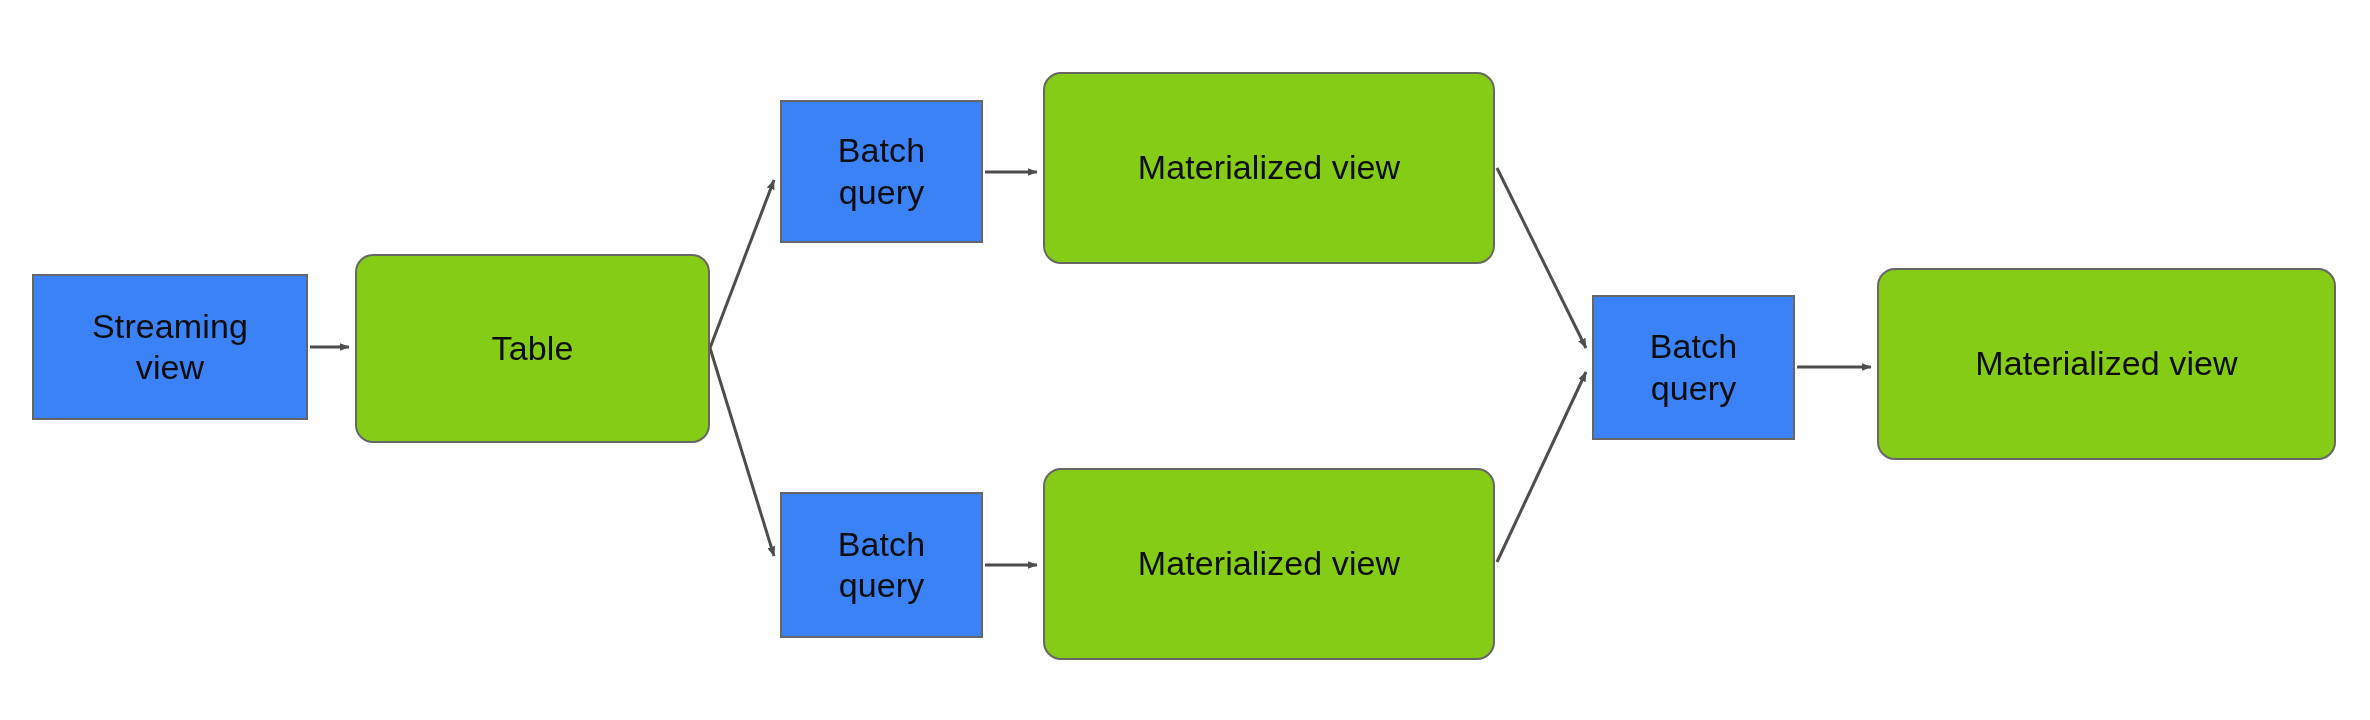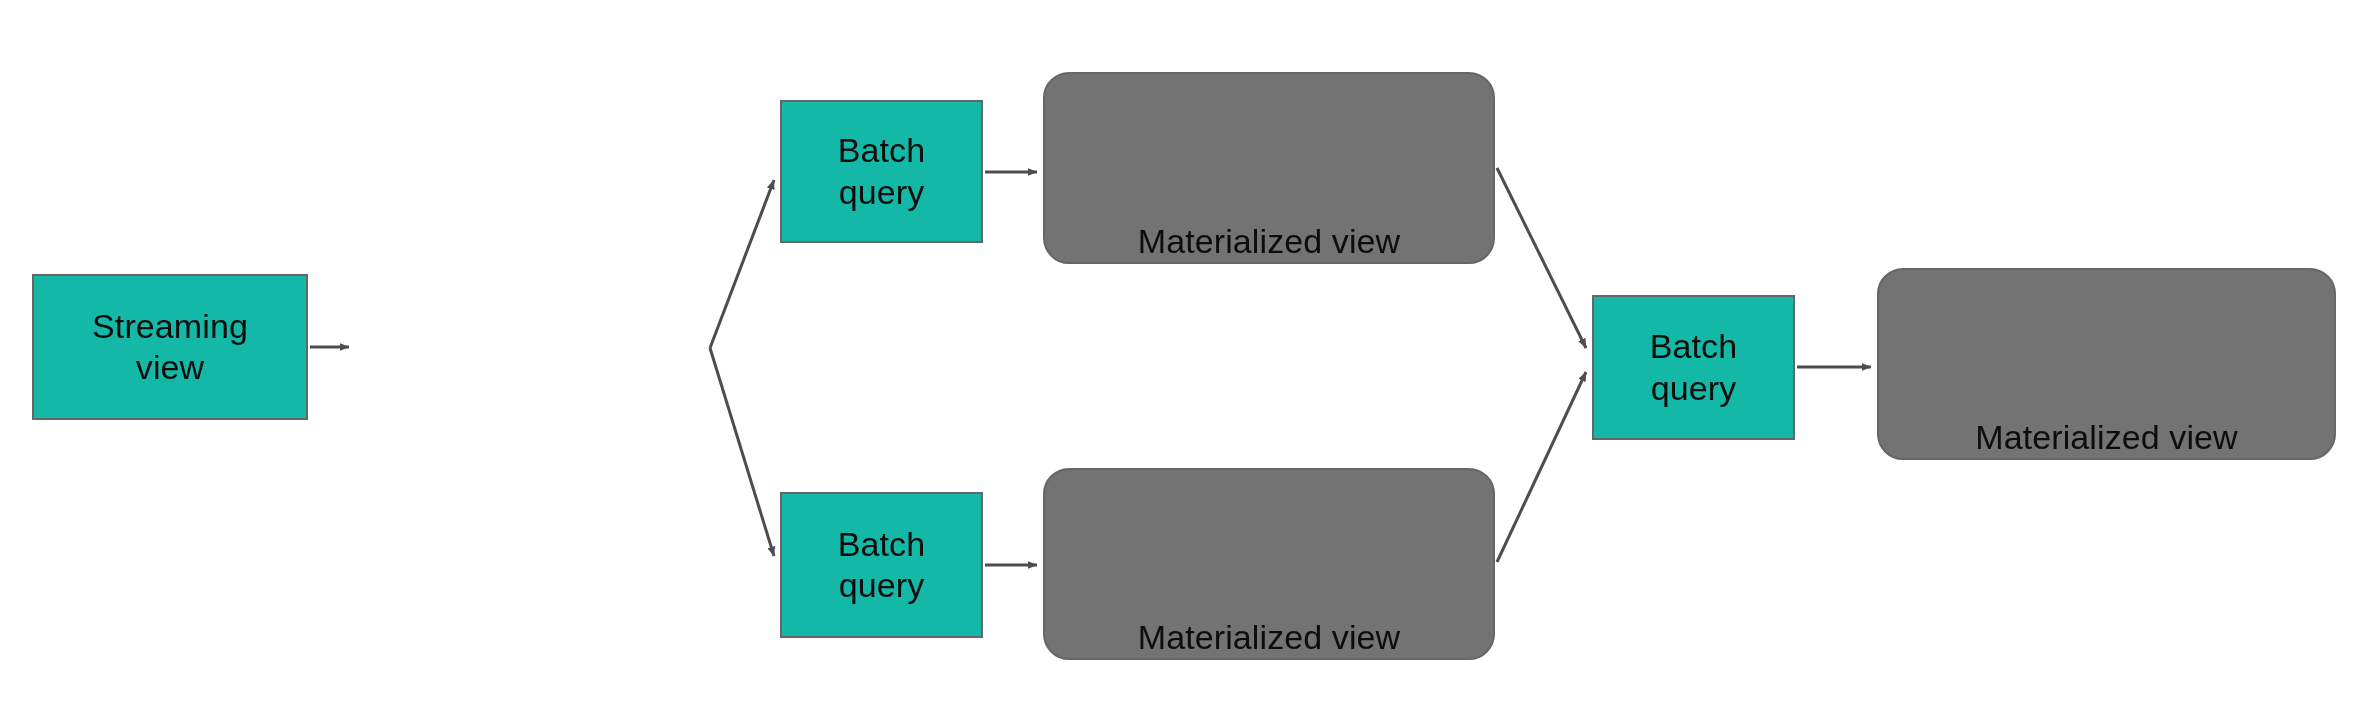--- a/index.html
+++ b/index.html
@@ -36,27 +36,26 @@
     justify-content: center;
     text-align: center;
     color: #0d0d0d;
     font-size: 34px;
     line-height: 1.22;
     letter-spacing: 0.1px;
     border: 2px solid #666666;
     white-space: pre-line;
   }
   .node-process {
-    background: #14b8a6;
+    background: #3b82f6;
     border-radius: 0;
   }
   .node-store {
-    background: #737373;
-    border-radius: 26px;
-    align-items: flex-end;
+    background: #84cc16;
+    border-radius: 18px;
   }
   .node-label {
     display: block;
     padding: 0 8px;
     white-space: pre-line;
   }
 </style>
 </head>
 <body>
 
@@ -100,20 +99,23 @@
     <g>
       <line x1="1797" y1="367" x2="1871" y2="367" stroke="#4d4d4d" stroke-width="3" marker-end="url(#arrowhead)"></line>
     </g>
   </svg>
 
   <div class="node node-process" style="left:32px; top:274px; width:276px; height:146px;">
     <span class="node-label">Streaming
 view</span>
   </div>
 
+  <div class="node node-store" style="left:355px; top:254px; width:355px; height:189px;">
+    <span class="node-label">Table</span>
+  </div>
 
   <div class="node node-process" style="left:780px; top:100px; width:203px; height:143px;">
     <span class="node-label">Batch
 query</span>
   </div>
 
   <div class="node node-store" style="left:1043px; top:72px; width:452px; height:192px;">
     <span class="node-label">Materialized view</span>
   </div>
 

